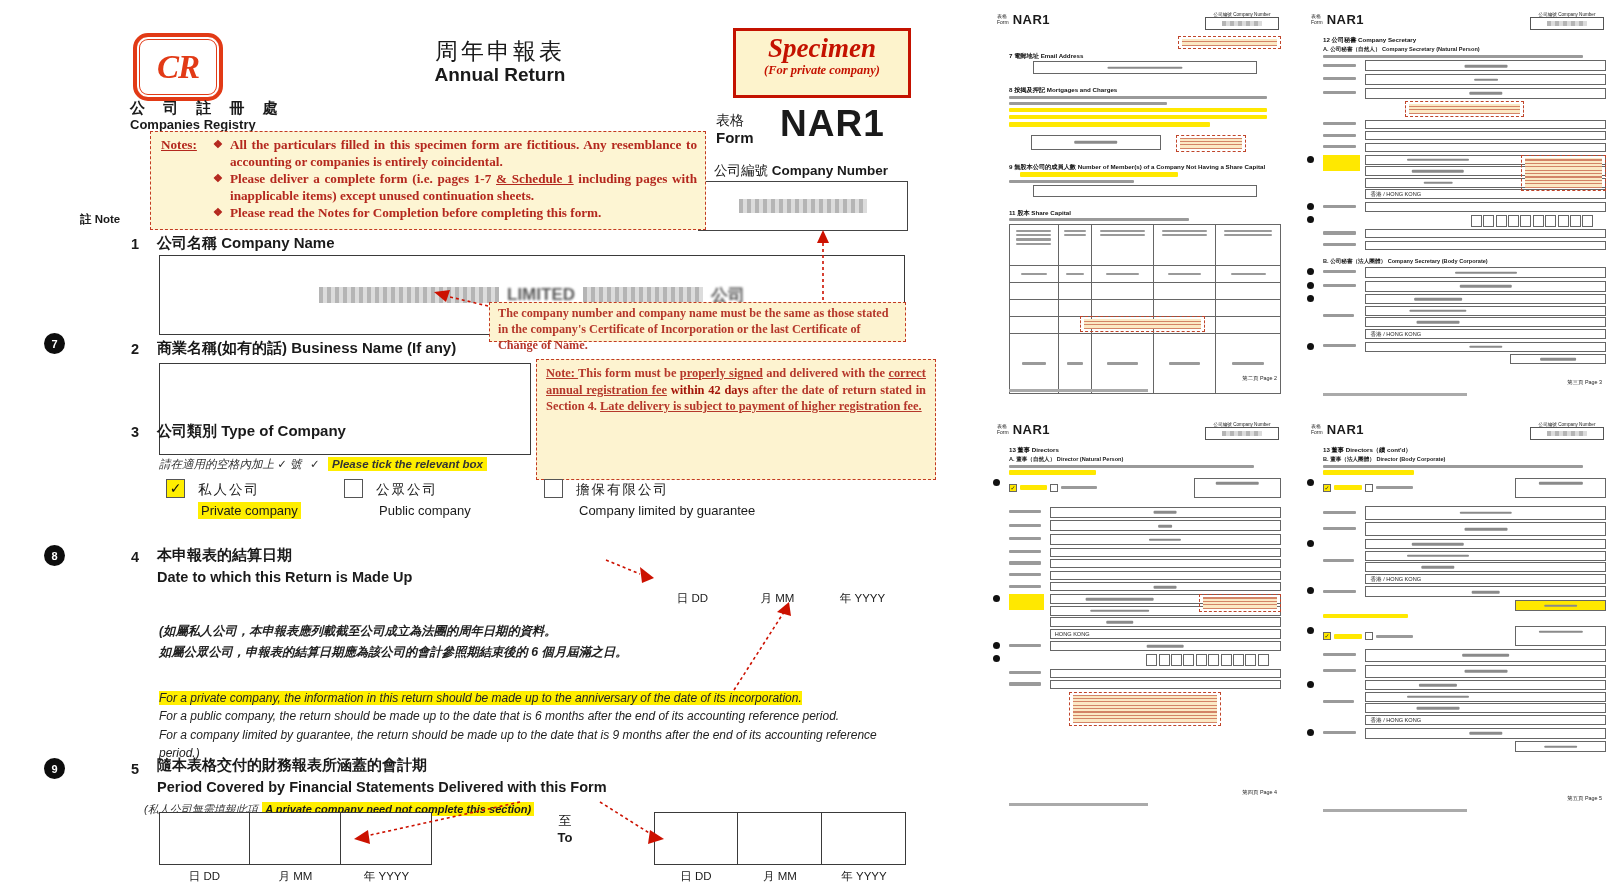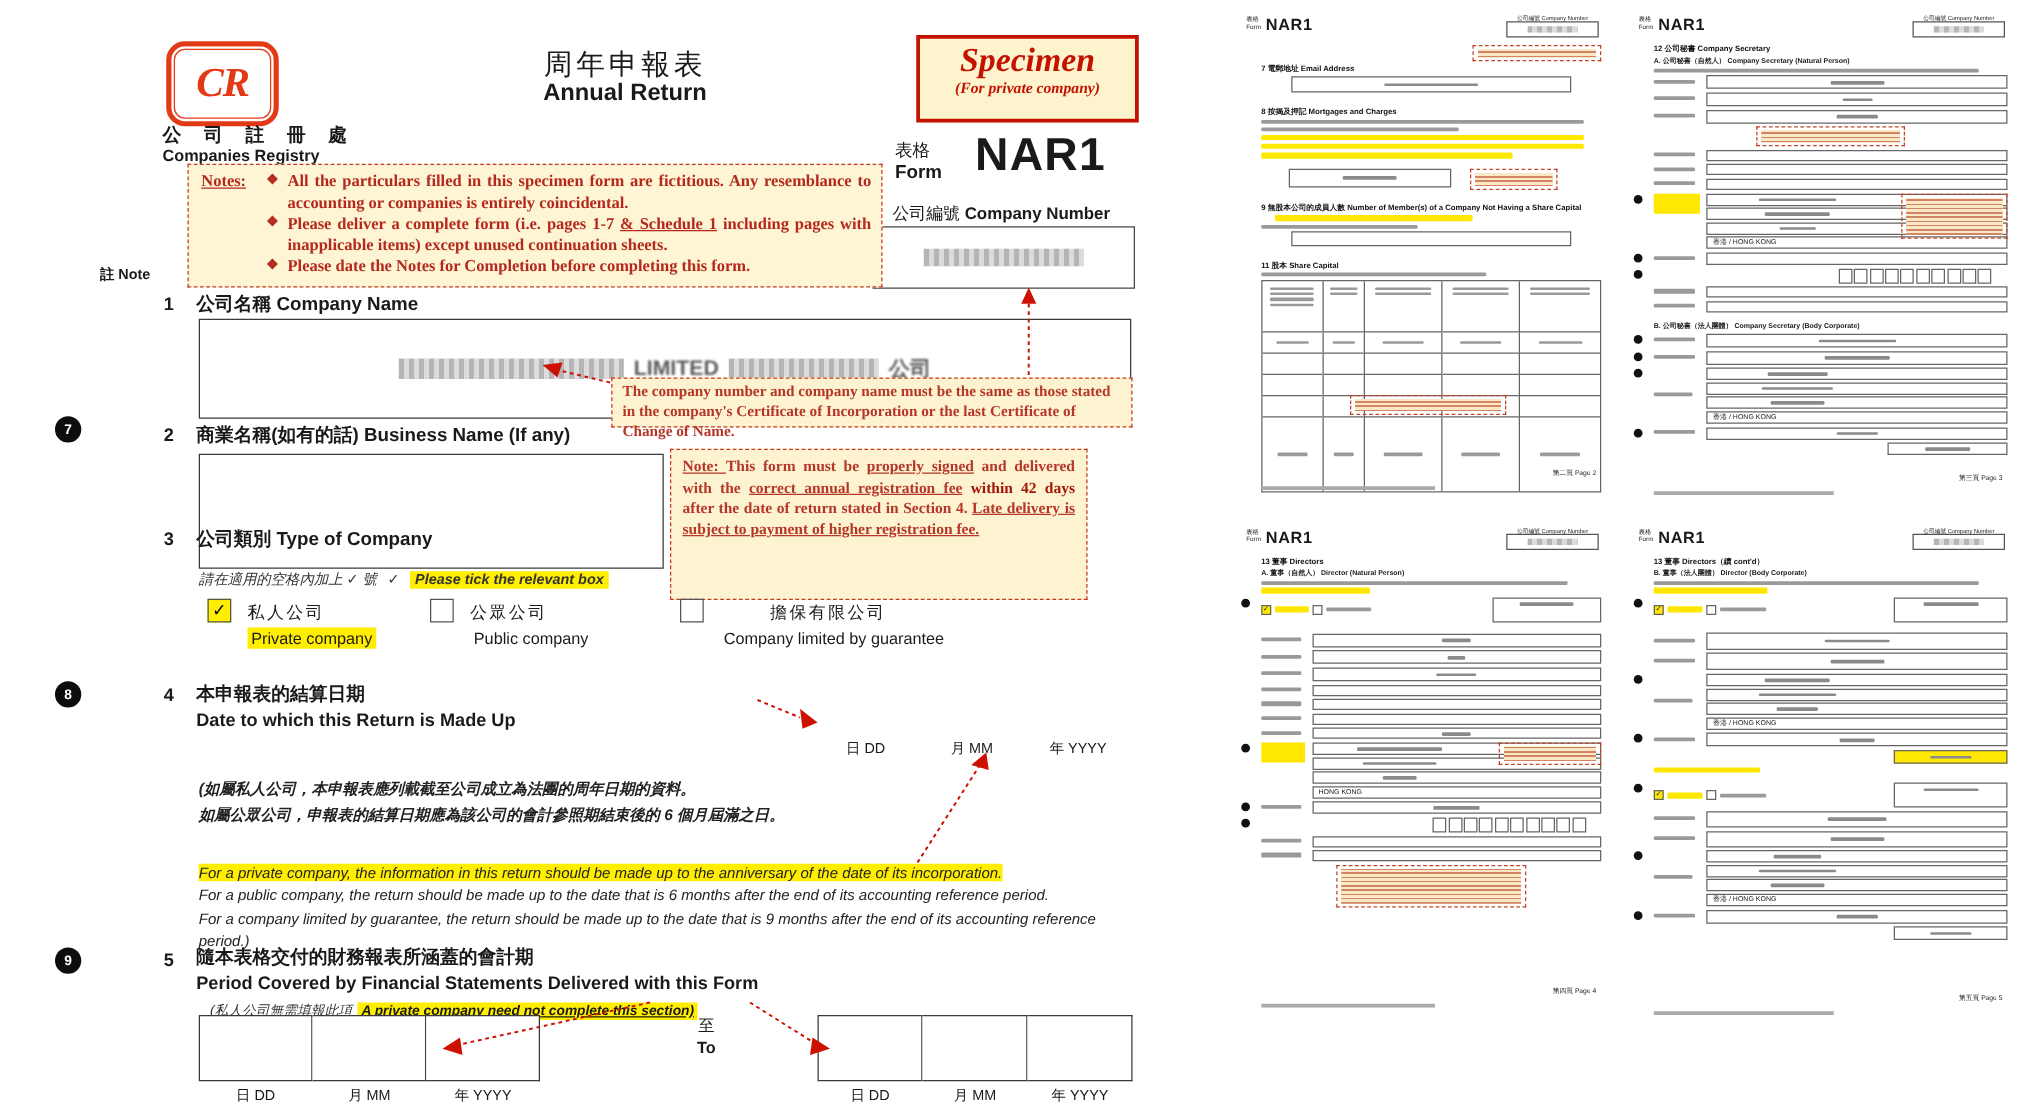--- a/index.html
+++ b/index.html
@@ -40,21 +40,21 @@
   .margin-note{left:80px;top:212px;font-size:11.5px;font-weight:bold;}
   .badge{width:21px;height:21px;border-radius:50%;background:#0d0d0d;color:#fff;
          display:flex;align-items:center;justify-content:center;font-size:11px;font-weight:bold;}
   .sec-num{font-size:14.5px;font-weight:bold;}
   .sec-title{font-size:15px;font-weight:bold;}
   .fbox{border:1.5px solid #3a3a3a;background:#fff;box-sizing:border-box;}
   .callout{background:#fdf3d0;border:1.5px dashed #c33a22;color:#b5372a;
            font-family:"Liberation Serif","DejaVu Serif",serif;font-weight:bold;box-sizing:border-box;}
   .s1-name{display:flex;align-items:center;justify-content:center;gap:8px;height:100%;}
   .s1-name .frag{color:#5a5a5a;font-weight:bold;font-size:17px;filter:blur(1px);}
-  .note42{left:536px;top:359px;width:334px;height:121px;padding:5px 9px;font-size:12.4px;line-height:1.33;text-align:justify;}
+  .note42{left:536px;top:359px;width:400px;height:121px;padding:5px 9px;font-size:12.4px;line-height:1.33;text-align:justify;}
   .u{text-decoration:underline;}
   .bld{font-weight:900;color:#a31508;}
   .tick-cn{font-style:italic;font-size:11.5px;color:#333;}
   .hl-yellow{background:#ffee00;}
   .opt-box{width:19px;height:19px;border:1.5px solid #555;box-sizing:border-box;text-align:center;
            font-size:14px;font-weight:bold;line-height:17px;color:#111;}
   .opt-cn{font-size:13.5px;letter-spacing:2px;}
   .opt-en{font-size:13px;}
   .date-grid{display:flex;}
   .date-cell{border:1.5px solid #3a3a3a;border-left:none;display:flex;align-items:center;justify-content:center;
@@ -121,21 +121,21 @@
     </div>
     <div class="abs cnum-box">
       <div class="pix" style="width:128px;height:14px;"></div>
     </div>
 
     <div class="abs notes-box">
       <div class="notes-head">Notes:</div>
       <div class="notes-list" id="notes-list">
           <div class="nb-item"><span class="glyph">❖</span><span>All the particulars filled in this specimen form are fictitious.  Any resemblance to accounting or companies is entirely coincidental.</span></div>
           <div class="nb-item"><span class="glyph">❖</span><span>Please deliver a complete form (i.e. pages 1-7 </span><span class="u">&amp; Schedule 1</span><span> including pages with inapplicable items) except unused continuation sheets.</span></div>
-          <div class="nb-item"><span class="glyph">❖</span><span>Please date the Notes for Completion before completing this form.</span></div>
+          <div class="nb-item"><span class="glyph">❖</span><span>Please read the Notes for Completion before completing this form.</span></div>
         </div>
     </div>
     <div class="abs margin-note">註 Note</div>
     <div id="margin-badges">
         <div class="abs badge" style="left: 44px; top: 333px;">7</div>
         <div class="abs badge" style="left: 44px; top: 545px;">8</div>
         <div class="abs badge" style="left: 44px; top: 758px;">9</div>
       </div>
 
     <div class="abs sec-num" style="left:131px;top:236px;">1</div>
@@ -163,21 +163,21 @@
       <span class="tick-cn hl-yellow" style="font-weight:bold;padding:1px 4px;">Please tick the relevant box</span>
     </div>
     <div id="s3-options">
         <div class="abs opt-box hl-yellow" style="left: 166px; top: 479px;">✓</div>
         <div class="abs opt-cn" style="left: 198px; top: 481px;">私人公司</div>
         <div class="abs opt-en hl-yellow" style="left: 198px; top: 502px; padding: 1px 3px;">Private company</div>
         <div class="abs opt-box" style="left: 344px; top: 479px;"></div>
         <div class="abs opt-cn" style="left: 376px; top: 481px;">公眾公司</div>
         <div class="abs opt-en" style="left: 376px; top: 502px; padding: 1px 3px;">Public company</div>
         <div class="abs opt-box" style="left: 544px; top: 479px;"></div>
-        <div class="abs opt-cn" style="left: 576px; top: 481px; margin-left: 40px;">擔保有限公司</div>
+        <div class="abs opt-cn" style="left: 576px; top: 481px;">擔保有限公司</div>
         <div class="abs opt-en" style="left: 576px; top: 502px; padding: 1px 3px;">Company limited by guarantee</div>
       </div>
 
     <div class="abs sec-num" style="left:131px;top:549px;">4</div>
     <div class="abs sec-title" style="left:157px;top:546px;">本申報表的結算日期</div>
     <div class="abs sec-title" style="left:157px;top:569px;font-size:14.5px;">Date to which this Return is Made Up</div>
     <div class="abs date-lab" style="left:650px;top:591px;width:85px;text-align:center;">日 DD</div>
     <div class="abs date-lab" style="left:735px;top:591px;width:85px;text-align:center;">月 MM</div>
     <div class="abs date-lab" style="left:820px;top:591px;width:85px;text-align:center;">年 YYYY</div>
     <div class="abs cn-para" style="left:159px;top:621px;width:700px;" id="s4-cn">
@@ -187,21 +187,21 @@
     <div class="abs en-para" style="left:159px;top:689px;width:770px;" id="s4-en">
         <div><span class="hl-yellow">For a private company, the information in this return should be made up to the anniversary of the date of its incorporation.</span></div>
         <div><span>For a public company, the return should be made up to the date that is 6 months after the end of its accounting reference period.</span></div>
         <div><span>For a company limited by guarantee, the return should be made up to the date that is 9 months after the end of its accounting reference</span></div>
         <div><span>period.)</span></div>
       </div>
 
     <div class="abs sec-num" style="left:131px;top:761px;">5</div>
     <div class="abs sec-title" style="left:157px;top:756px;">隨本表格交付的財務報表所涵蓋的會計期</div>
     <div class="abs sec-title" style="left:157px;top:779px;font-size:14.5px;">Period Covered by Financial Statements Delivered with this Form</div>
-    <div class="abs" style="left:168px;top:799px;text-decoration:underline;">
+    <div class="abs" style="left:144px;top:799px;">
       <span class="s5-note-cn">(私人公司無需填報此項</span>
       <span class="s5-note-en" style="padding:1px 3px;">A private company need not complete this section)</span>
     </div>
     <div class="abs date-grid" style="left:159px;top:812px;">
       <div class="date-cell" style="width:91px;height:53px;"></div>
       <div class="date-cell" style="width:91px;height:53px;"></div>
       <div class="date-cell" style="width:91px;height:53px;"></div>
     </div>
     <div class="abs date-lab" style="left:159px;top:869px;width:91px;text-align:center;">日 DD</div>
     <div class="abs date-lab" style="left:250px;top:869px;width:91px;text-align:center;">月 MM</div>

